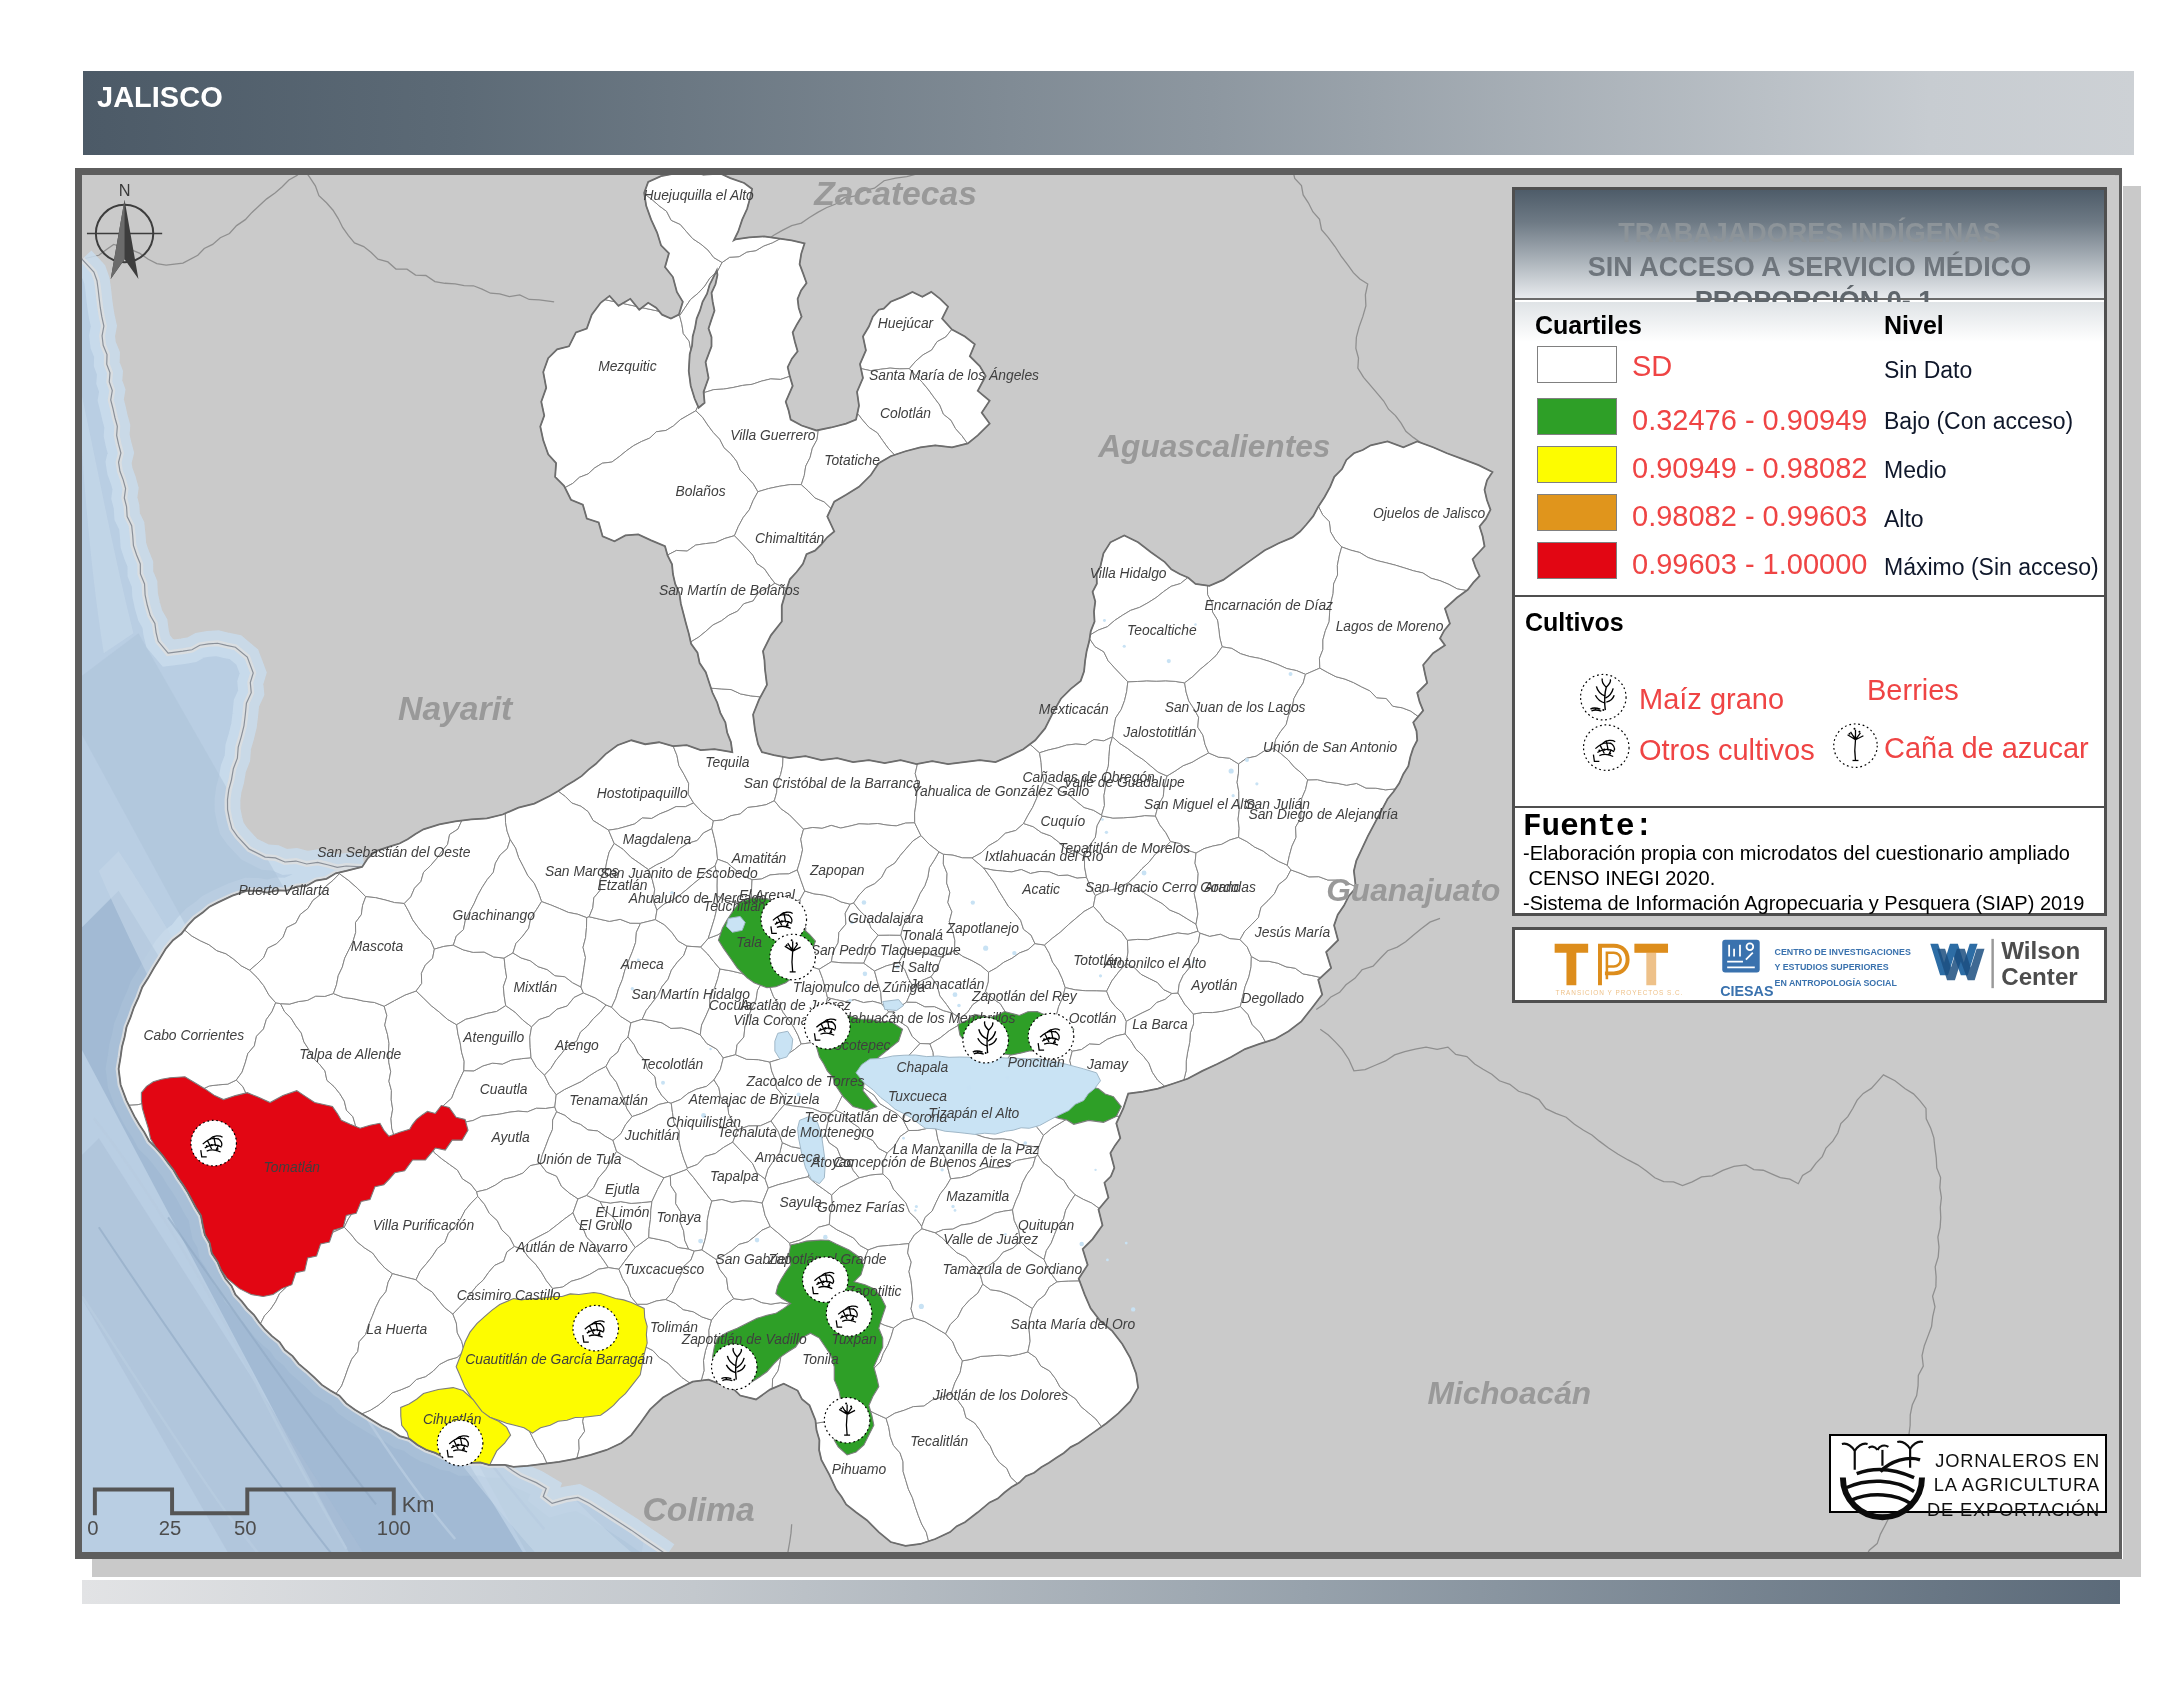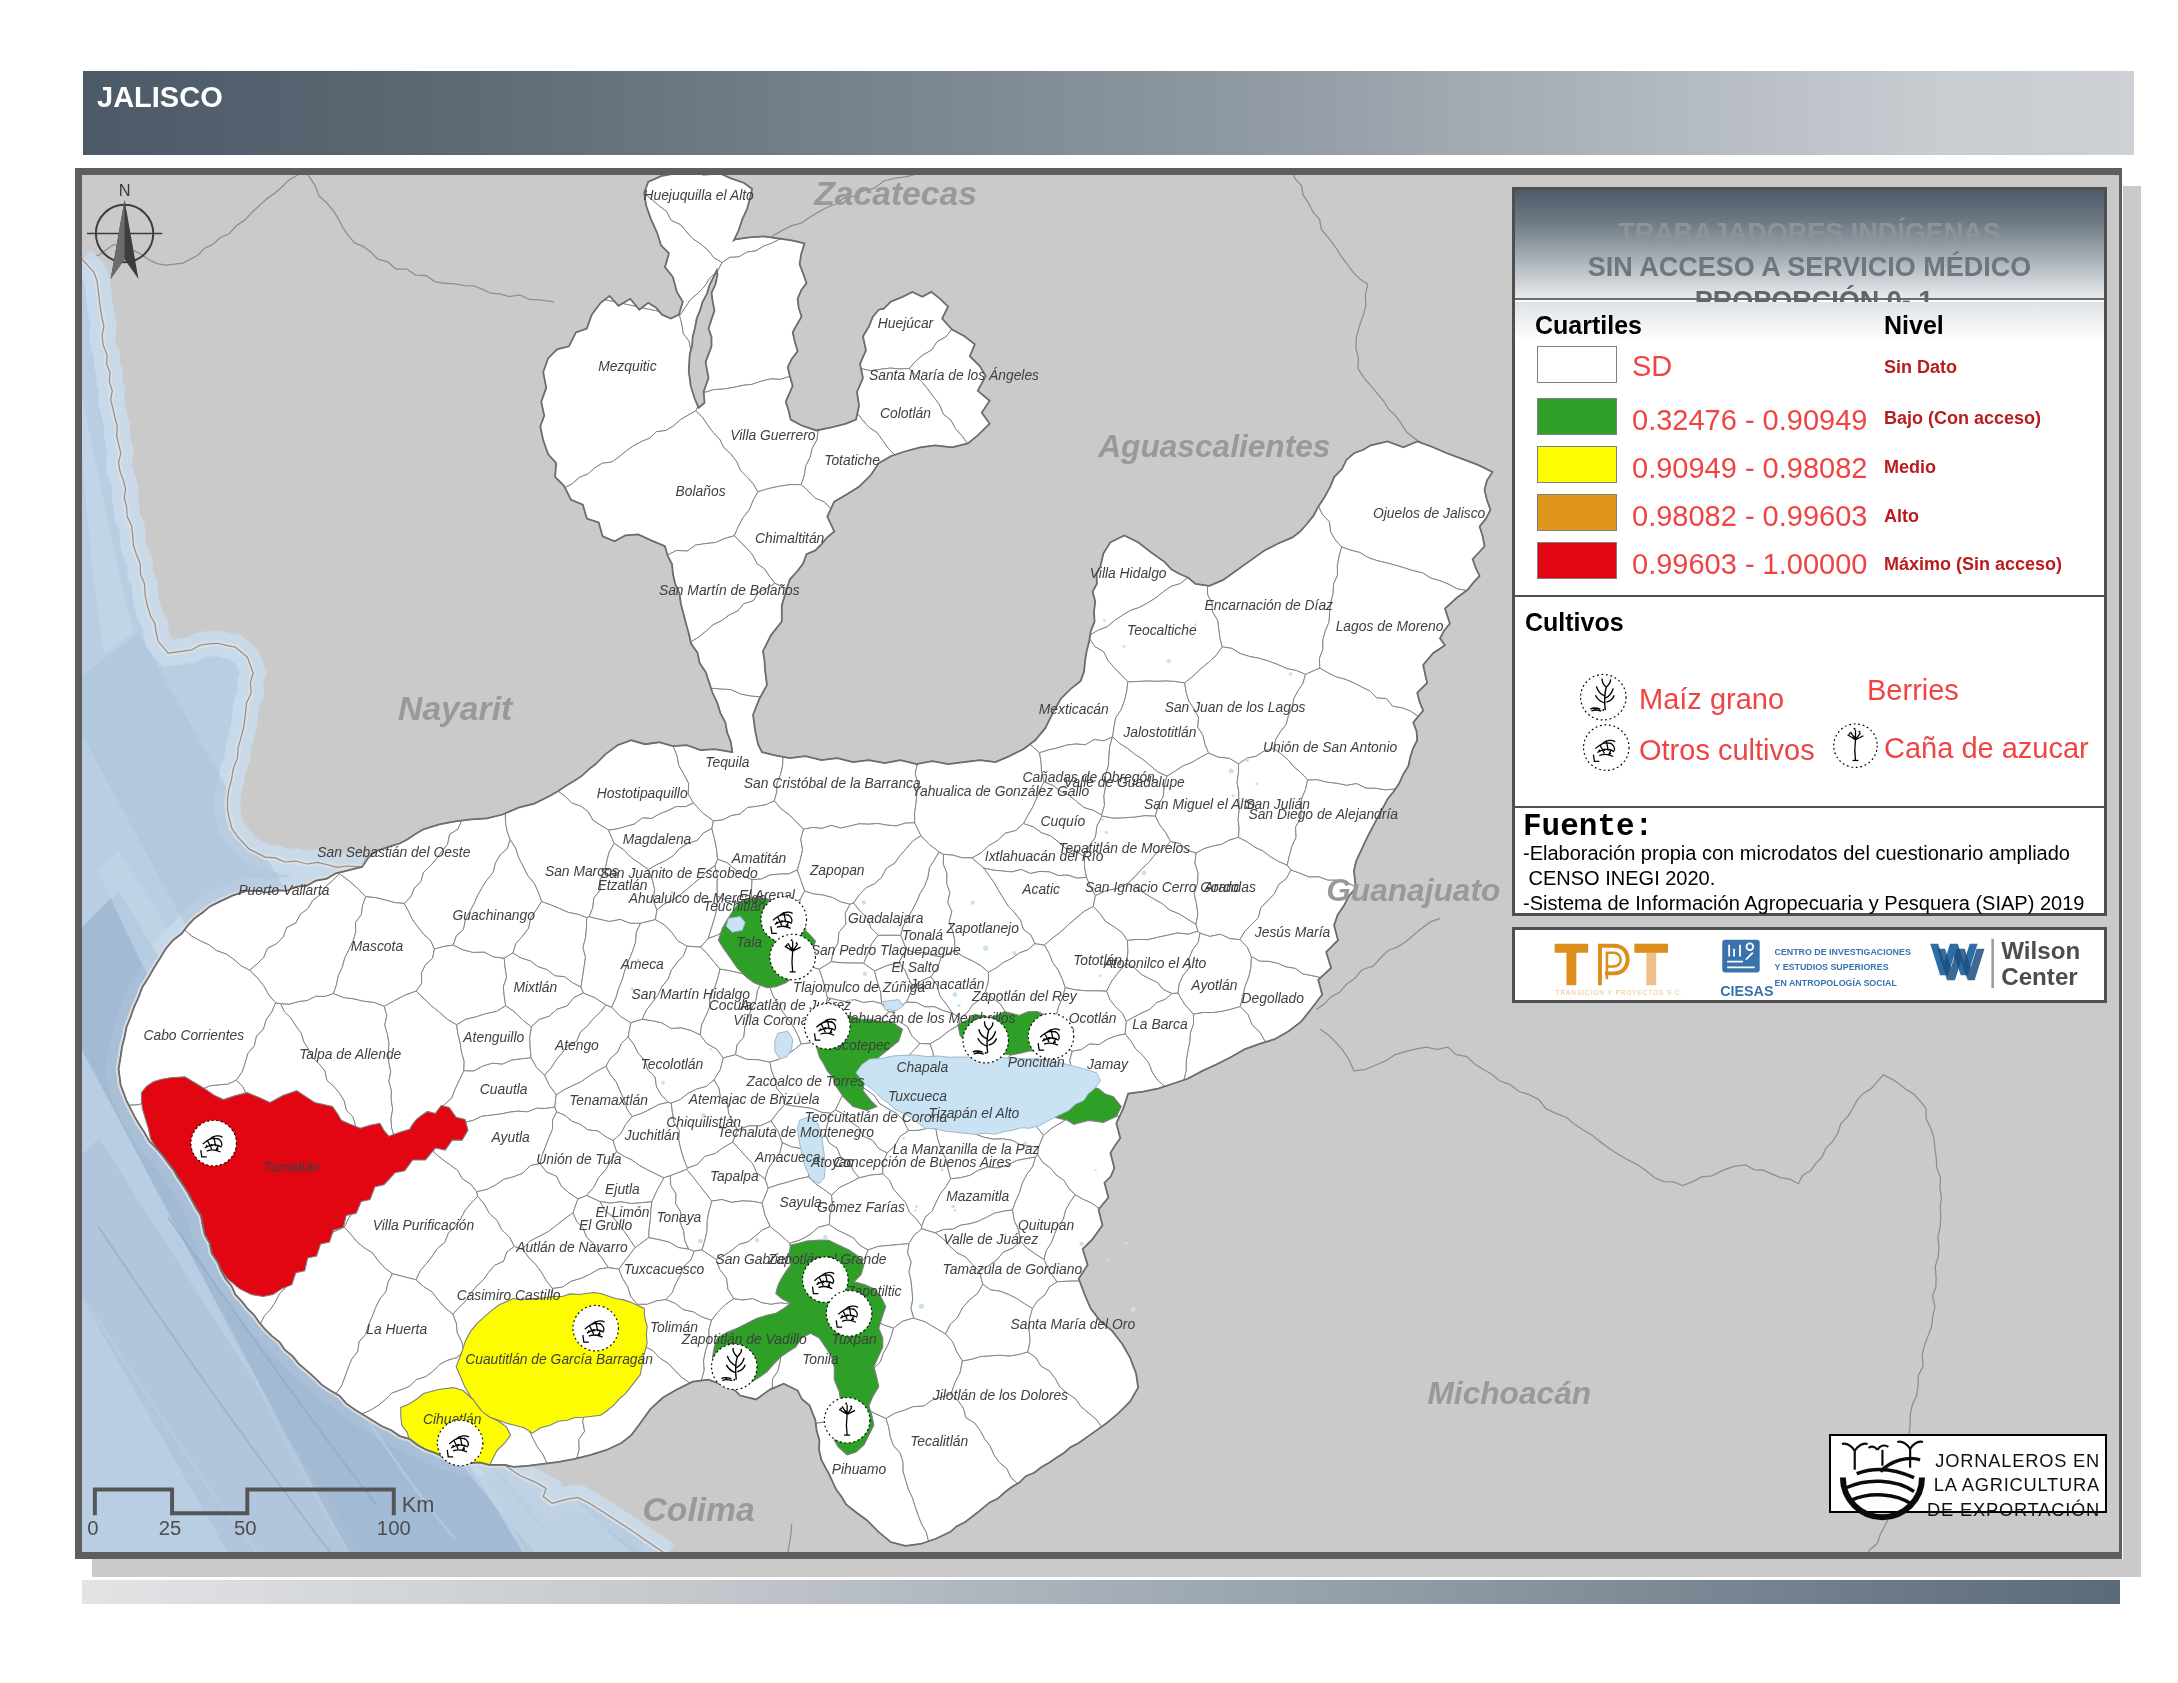--- a/index.html
+++ b/index.html
@@ -10,21 +10,21 @@
 #header .t2{font-size:27px;font-weight:bold;line-height:36px;}
 #mapshadow1{left:2123px;top:186px;width:18px;height:1391px;background:#c9c9c9;}
 #mapshadow2{left:92px;top:1559px;width:2048px;height:18px;background:#c9c9c9;}
 #mapframe{left:75px;top:168px;width:2047px;height:1391px;border:7px solid #5e5e5e;background:#cacaca;}
 #gradbar{left:82px;top:1580px;width:2038px;height:24px;background:linear-gradient(to right,#e2e3e5,#c3c8cd 30%,#97a2ac 60%,#5b6a79);}
 #legend{left:1512px;top:187px;width:595px;height:729px;background:#fff;border:3px solid #4f4f4f;}
 #legtitle{left:0;top:0;width:100%;height:110px;background:linear-gradient(to bottom,#4e5c69,#6e7a85 30%,#aab2b9 65%,#e8ebee);border-bottom:2px solid #6b6b6b;text-align:center;font-weight:bold;font-size:27px;line-height:34px;padding-top:26px;}
 #legfade{left:0;top:112px;width:100%;height:40px;background:linear-gradient(to bottom,#dfe3e6,#ffffff);}
 .swatch{position:absolute;left:22px;width:80px;height:37px;border:1px solid #808080;}
 .leglbl{position:absolute;left:117px;font-size:29px;color:#ef4444;white-space:nowrap;}
-.nivlbl{position:absolute;left:369px;font-size:18px;color:#b91c1c;white-space:nowrap;font-weight:bold;}
+.nivlbl{position:absolute;left:369px;font-size:23px;color:#0f172a;white-space:nowrap;}
 #legend .hdr{position:absolute;font-size:25px;font-weight:bold;color:#000;}
 #legdiv1{left:0;top:405px;width:100%;height:2px;background:#4f4f4f;}
 #legdiv2{left:0;top:616px;width:100%;height:2px;background:#4f4f4f;}
 #fuente{position:absolute;left:8px;top:624px;font-size:20px;color:#000;line-height:25px;white-space:nowrap;}
 #logos{left:1512px;top:927px;width:595px;height:76px;background:#fff;border:3px solid #4f4f4f;}
 #jorlogo{left:1829px;top:1434px;width:278px;height:79px;background:#fff;border:2px solid #000;}
 </style></head>
 <body>
 <div id="page">
   <div class="abs" id="mapshadow1"></div>

